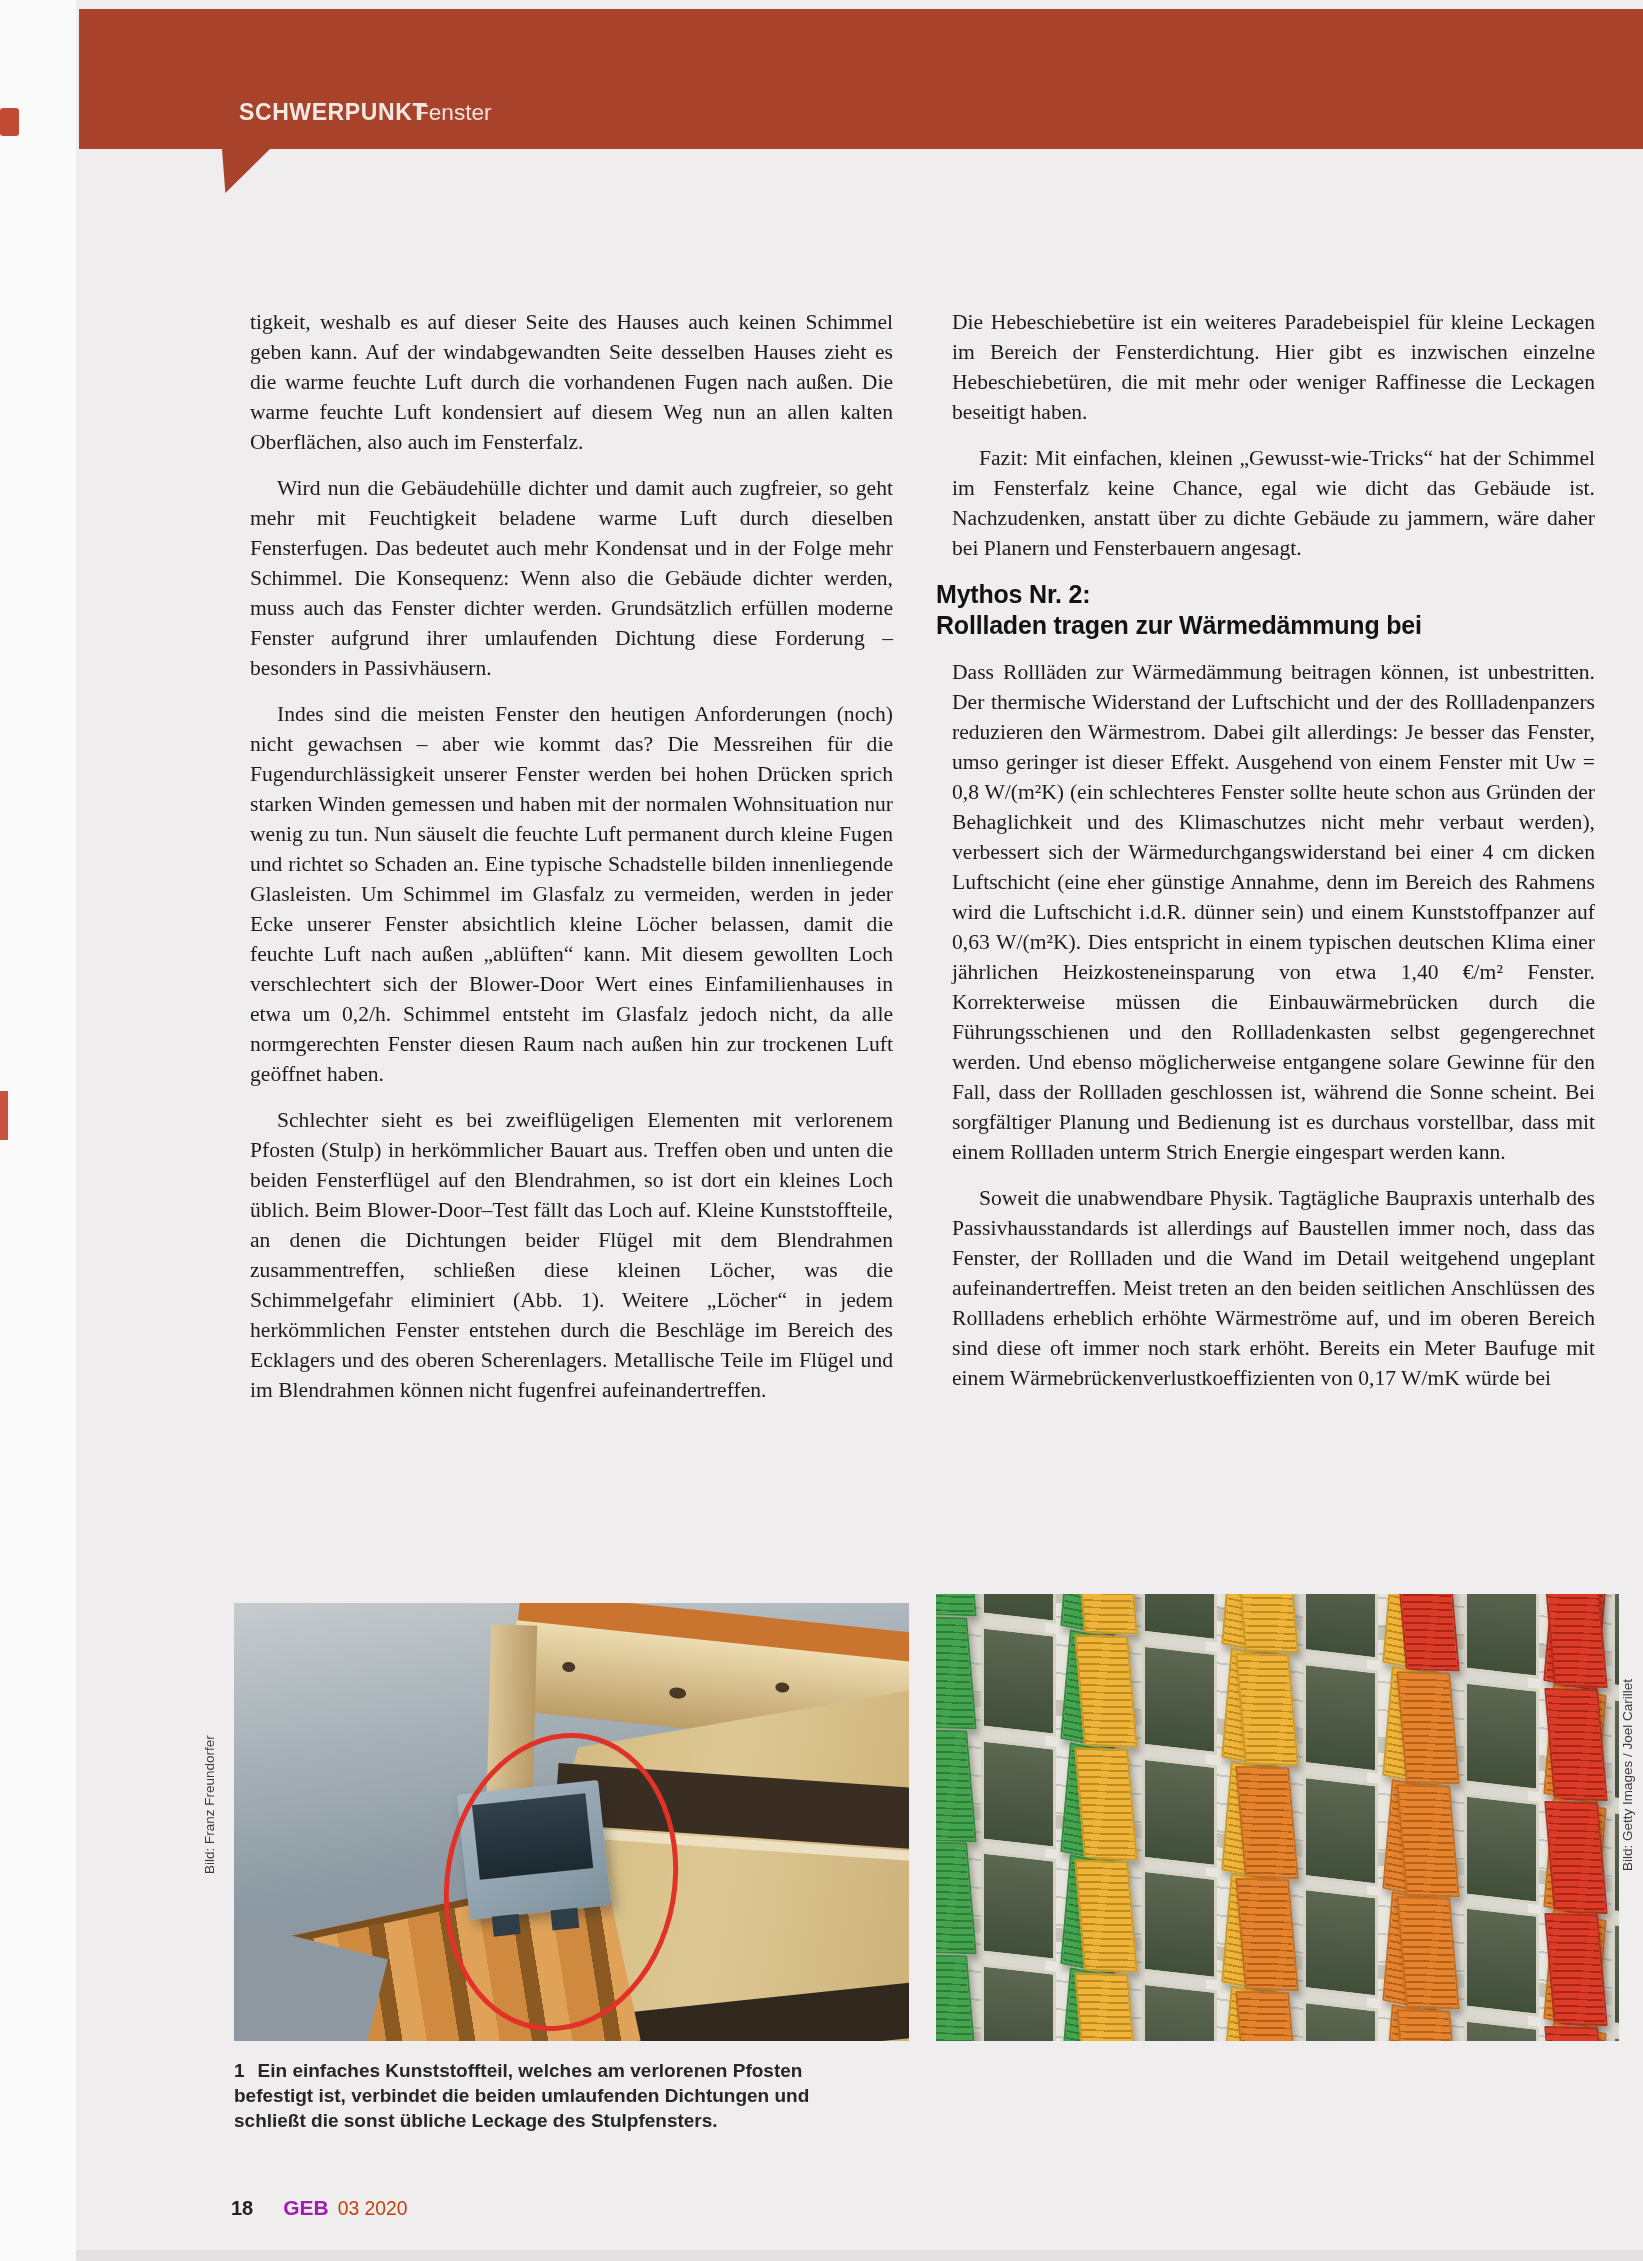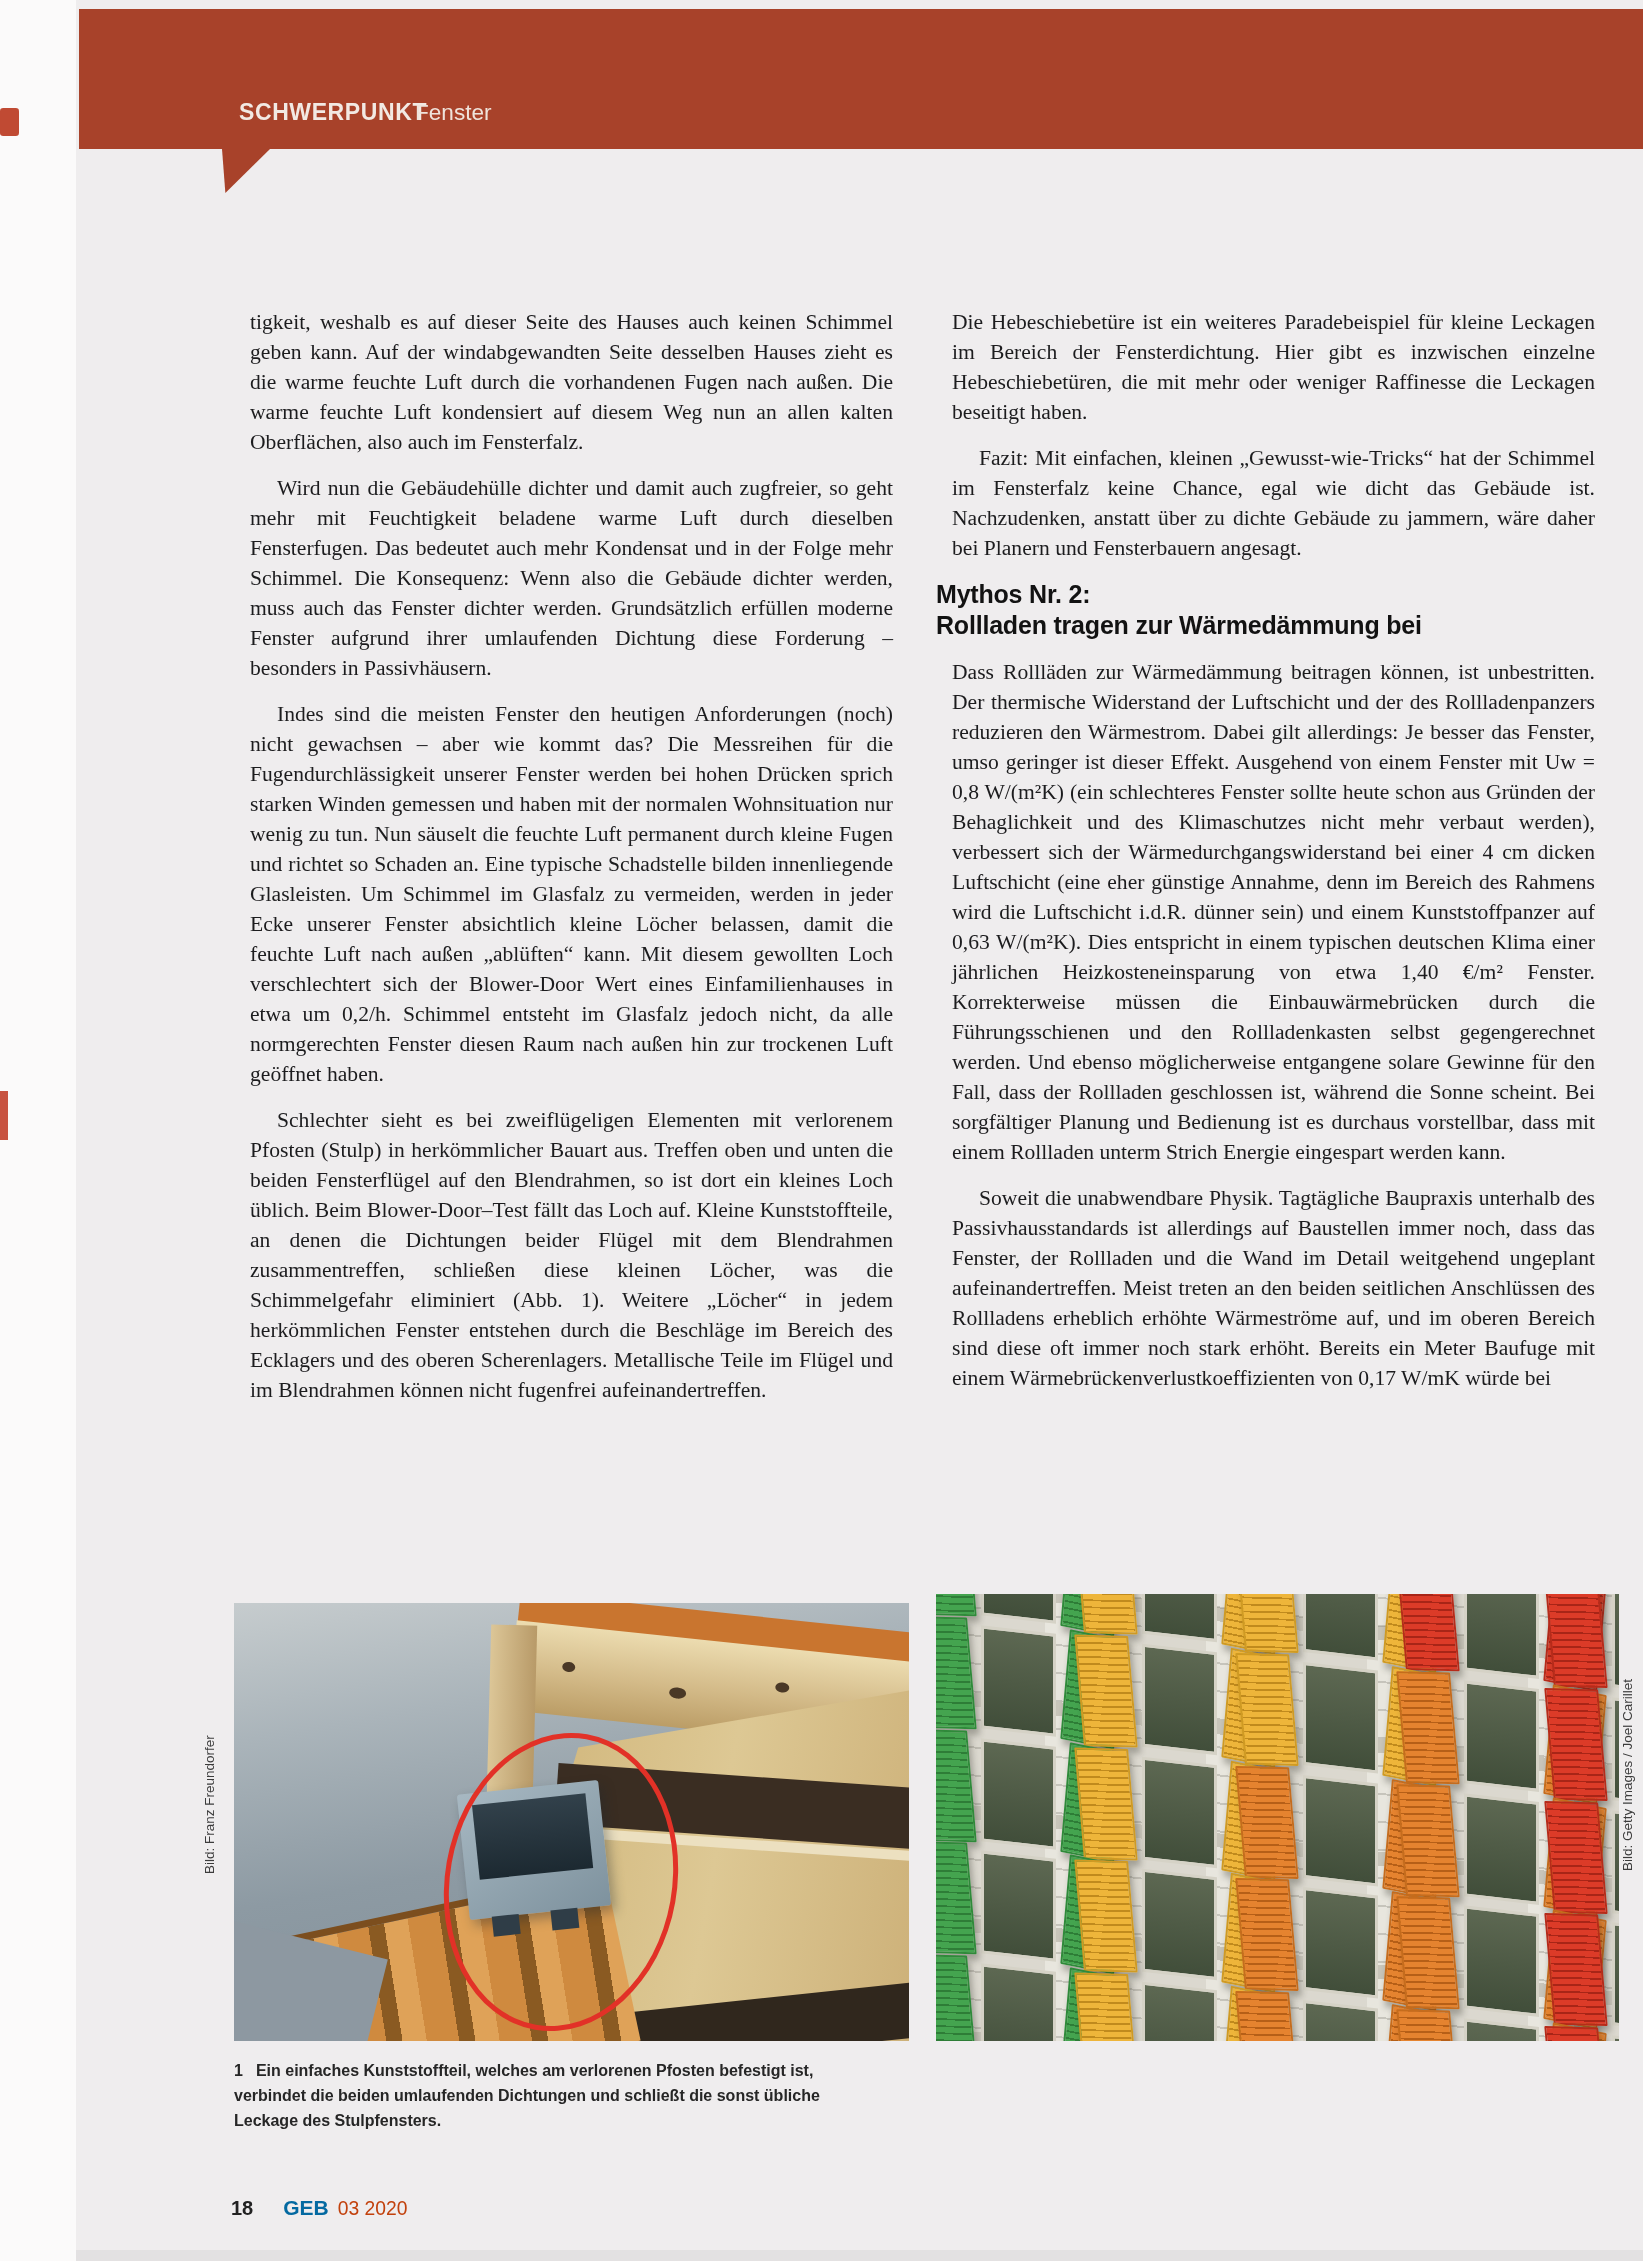--- a/index.html
+++ b/index.html
@@ -33,30 +33,30 @@
   
   figure{margin:0;padding:0;}
   .fig{position:absolute;overflow:hidden;background:#9aa5ad;}
   .fig1{left:234px;top:1603px;width:675px;height:438px;}
   .fig2{left:936px;top:1594px;width:683px;height:447px;background:#dbd8cf;}
   .credit{position:absolute;font-family:"Liberation Sans",sans-serif;font-size:13.5px;color:#3c3c3c;
           writing-mode:vertical-rl;transform:rotate(180deg);white-space:nowrap;}
   .credit-1{left:202px;top:1603px;height:271px;}
   .credit-2{left:1620px;top:1594px;height:277px;}
   .caption{position:absolute;font-family:"Liberation Sans",sans-serif;font-weight:700;
-           font-size:16px;line-height:25px;color:#262626;}
+           font-size:19px;line-height:25px;color:#262626;}
   .cap1{left:234px;top:2058px;width:651px;}
   .cap2{left:936px;top:2058px;width:664px;}
   .cap-num{display:inline-block;margin-right:13px;}
 
   
   .footer{position:absolute;left:231px;top:2196px;font-family:"Liberation Sans",sans-serif;
           display:flex;align-items:baseline;}
   .page-num{font-weight:700;font-size:20px;color:#222;}
-  .mag-name{font-weight:700;font-size:21px;color:#0369a1;margin-left:30px;}
+  .mag-name{font-weight:700;font-size:21px;color:#a21caf;margin-left:30px;}
   .issue{font-weight:400;font-size:19.3px;color:#c2410c;margin-left:9px;}
 
   
   .p1-glass{position:absolute;inset:0;background:linear-gradient(170deg,#c6ccce 0%,#aab4ba 25%,#8d9aa3 55%,#7f8d96 100%);}
   .p1-rail-top{position:absolute;left:284px;top:10.3px;width:412px;height:34px;transform:rotate(6deg);background:#c9752f;}
   .p1-rail{position:absolute;left:277px;top:39px;width:419px;height:90px;transform:rotate(6deg);
            background:linear-gradient(180deg,#ecdcb0,#d3ba88 55%,#bb9d66);
            }
   .p1-knot{position:absolute;background:#4a3826;border-radius:50%;}
   .p1-shadow-wedge{position:absolute;left:322px;top:173px;width:374px;height:61px;transform:rotate(4deg);background:#3a2d22;}

